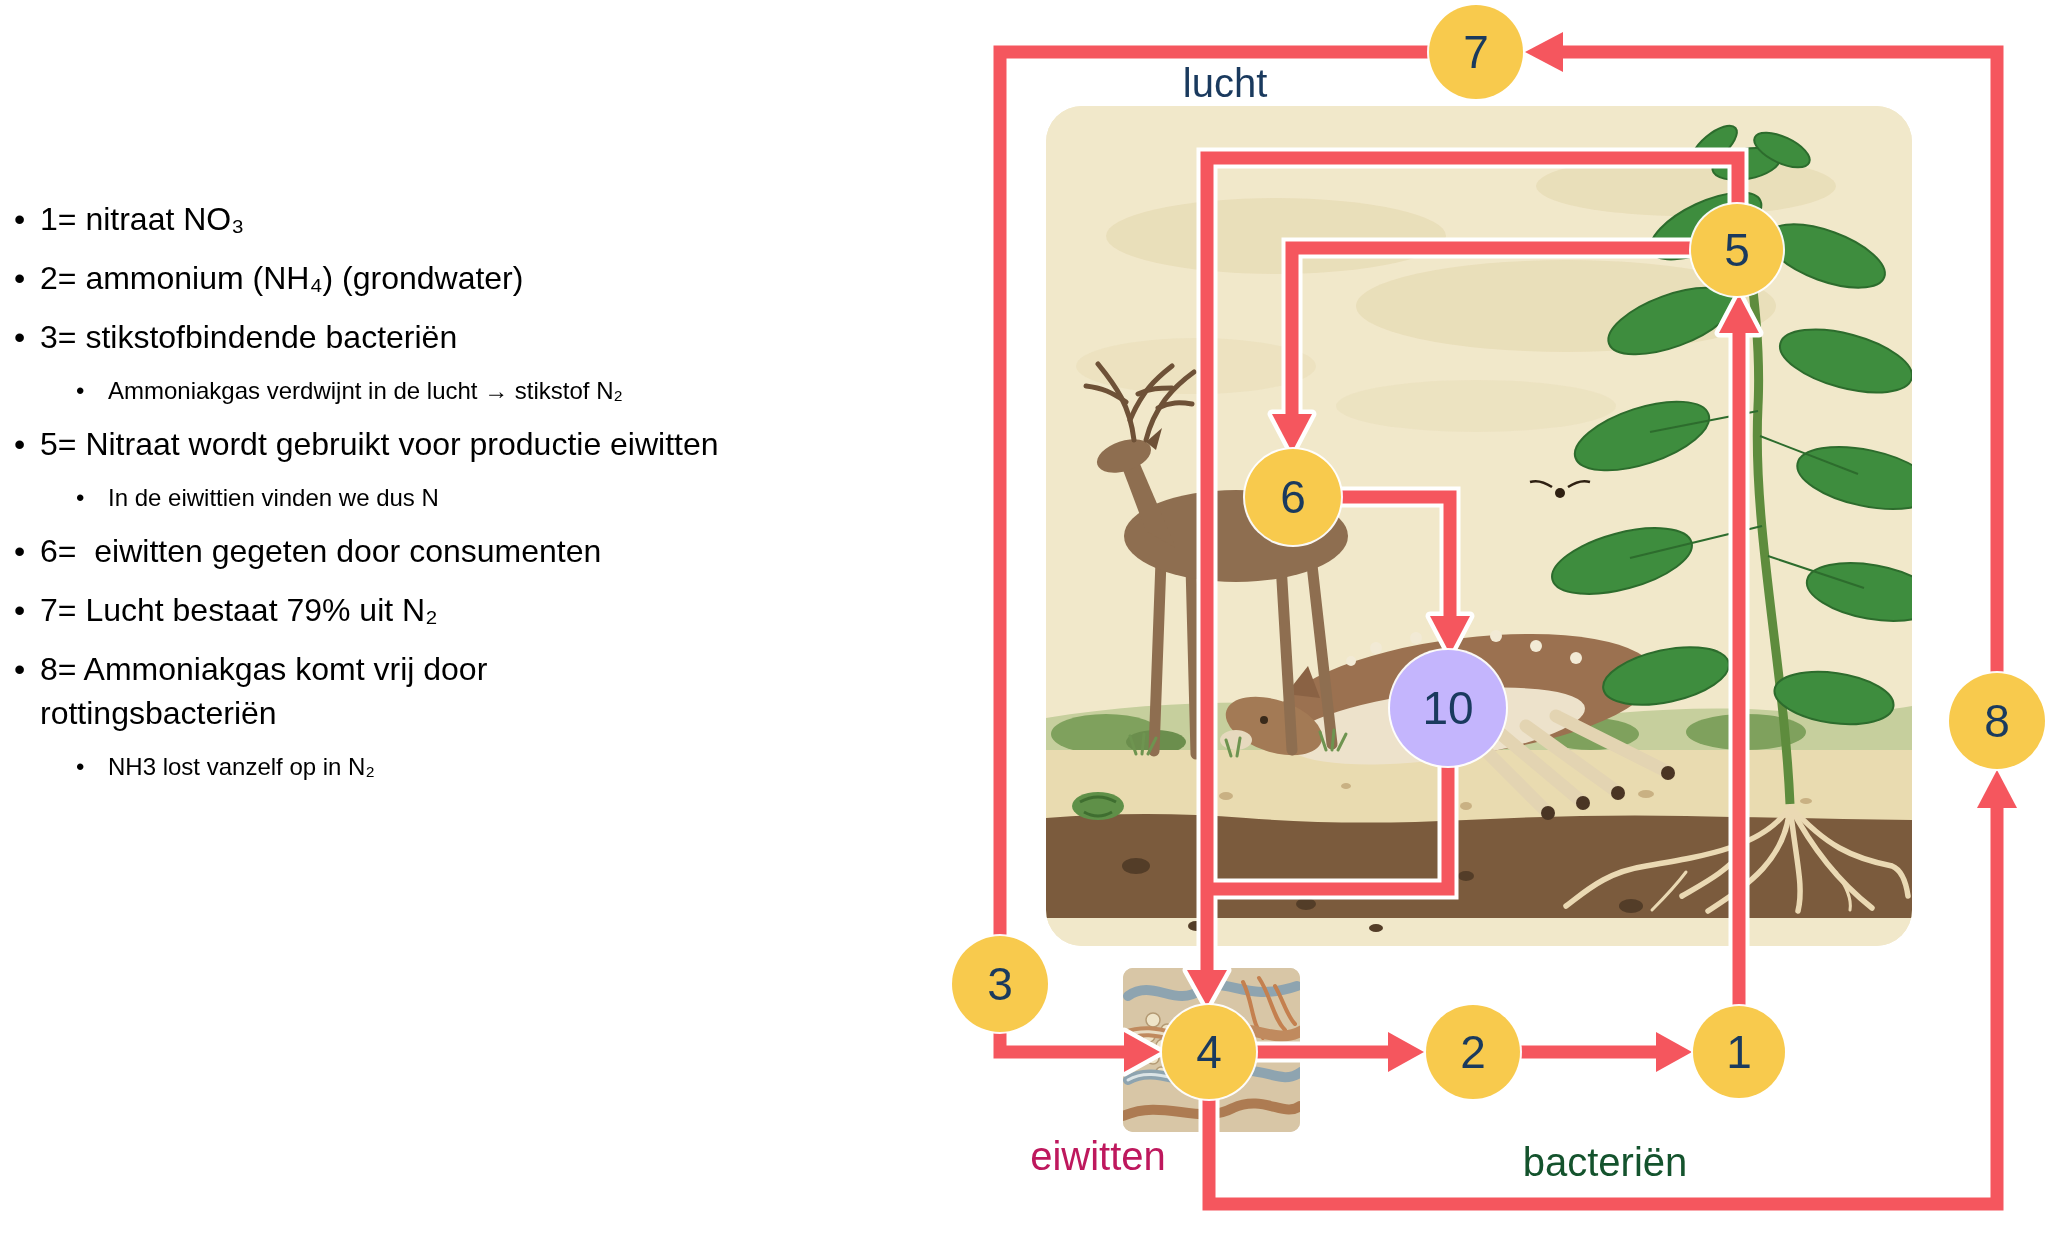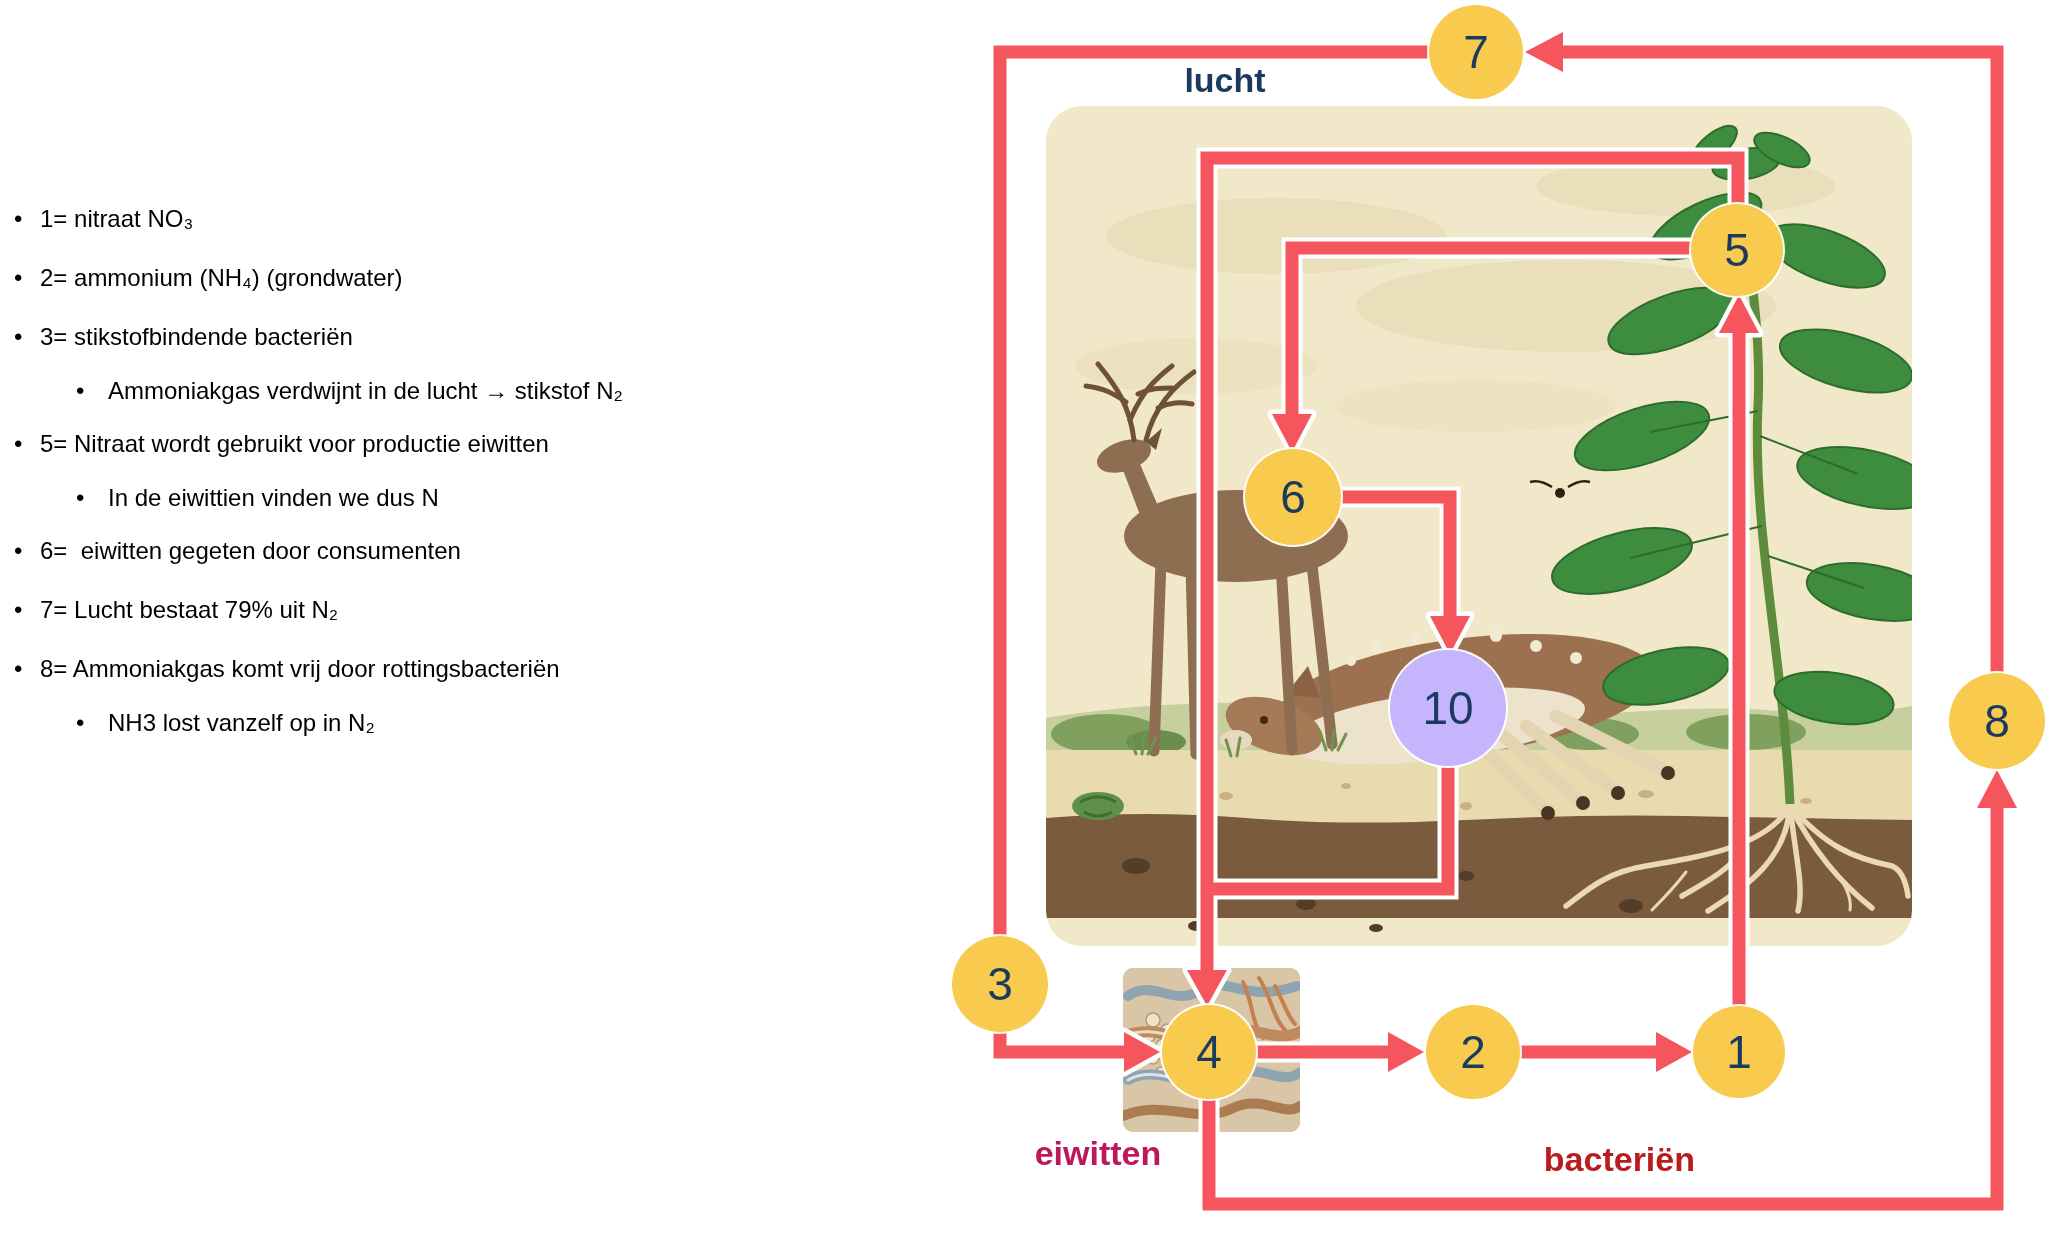--- a/index.html
+++ b/index.html
@@ -5,21 +5,21 @@
   html,body{margin:0;padding:0;}
   body{
     width:2052px;height:1240px;position:relative;overflow:hidden;
     background:#ffffff;
     font-family:"Liberation Sans","DejaVu Sans",sans-serif;
   }
   
   .notes{
     position:absolute;left:14px;top:197px;width:712px;color:#000;
   }
-  .note{position:relative;padding-left:26px;font-size:24px;line-height:44px;margin-bottom:15px;}
+  .note{position:relative;padding-left:26px;font-size:32px;line-height:44px;margin-bottom:15px;}
   .note::before{content:"\2022";position:absolute;left:0;top:0;}
   .note .note-text{white-space:pre-wrap;}
   .note.lvl2{padding-left:94px;font-size:24px;line-height:34px;margin:3px 0 14px 0;}
   .note.lvl2::before{left:62px;}
   
   .diagram{position:absolute;left:0;top:0;width:2052px;height:1240px;}
   .scene{
     position:absolute;left:1046px;top:106px;width:866px;height:840px;
     border-radius:36px;overflow:hidden;background:#F1E8CA;z-index:1;
   }
@@ -27,21 +27,21 @@
     position:absolute;left:1123px;top:968px;width:177px;height:164px;
     border-radius:10px;overflow:hidden;background:#D8C6A6;z-index:1;
   }
   svg.arrows{position:absolute;left:0;top:0;z-index:2;pointer-events:none;}
   #nodes-layer{position:absolute;left:0;top:0;width:100%;height:100%;z-index:3;pointer-events:none;}
   .node{
     position:absolute;border-radius:50%;display:flex;align-items:center;justify-content:center;
     font-size:46px;font-weight:400;box-shadow:0 0 0 2px rgba(255,255,255,.95);
   }
   .zone-label{
-    position:absolute;z-index:3;font-weight:bold;font-size:34px;text-align:center;
+    position:absolute;z-index:3;font-weight:normal;font-size:40px;text-align:center;
   }
   .label-lucht{left:1145px;top:61px;width:160px;}
   .label-eiwitten{left:1018px;top:1134px;width:160px;}
   .label-bacterien{left:1515px;top:1140px;width:180px;}
 </style>
 </head>
 <body>
 
 <div class="notes" id="notes-panel">
     <div class="note lvl1"><span class="note-text">1= nitraat NO₃</span></div>
@@ -297,14 +297,14 @@
       <div class="node" style="left: 1390px; top: 650px; width: 116px; height: 116px; background: #c4b5fd; color: rgb(26, 58, 94);">10</div>
       <div class="node" style="left: 1949px; top: 673px; width: 96px; height: 96px; background: rgb(248, 202, 77); color: rgb(26, 58, 94);">8</div>
       <div class="node" style="left: 952px; top: 936px; width: 96px; height: 96px; background: rgb(248, 202, 77); color: rgb(26, 58, 94);">3</div>
       <div class="node" style="left: 1162px; top: 1005px; width: 94px; height: 94px; background: rgb(248, 202, 77); color: rgb(26, 58, 94);">4</div>
       <div class="node" style="left: 1426px; top: 1005px; width: 94px; height: 94px; background: rgb(248, 202, 77); color: rgb(26, 58, 94);">2</div>
       <div class="node" style="left: 1693px; top: 1006px; width: 92px; height: 92px; background: rgb(248, 202, 77); color: rgb(26, 58, 94);">1</div>
     </div>
 
   <div class="zone-label label-lucht" style="color: rgb(26, 58, 94);">lucht</div>
   <div class="zone-label label-eiwitten" style="color: #be185d;">eiwitten</div>
-  <div class="zone-label label-bacterien" style="color: #b91c1c; text-align: right;">bacteriën</div>
+  <div class="zone-label label-bacterien" style="color: #14532d;">bacteriën</div>
 </div>
 
 </body></html>

